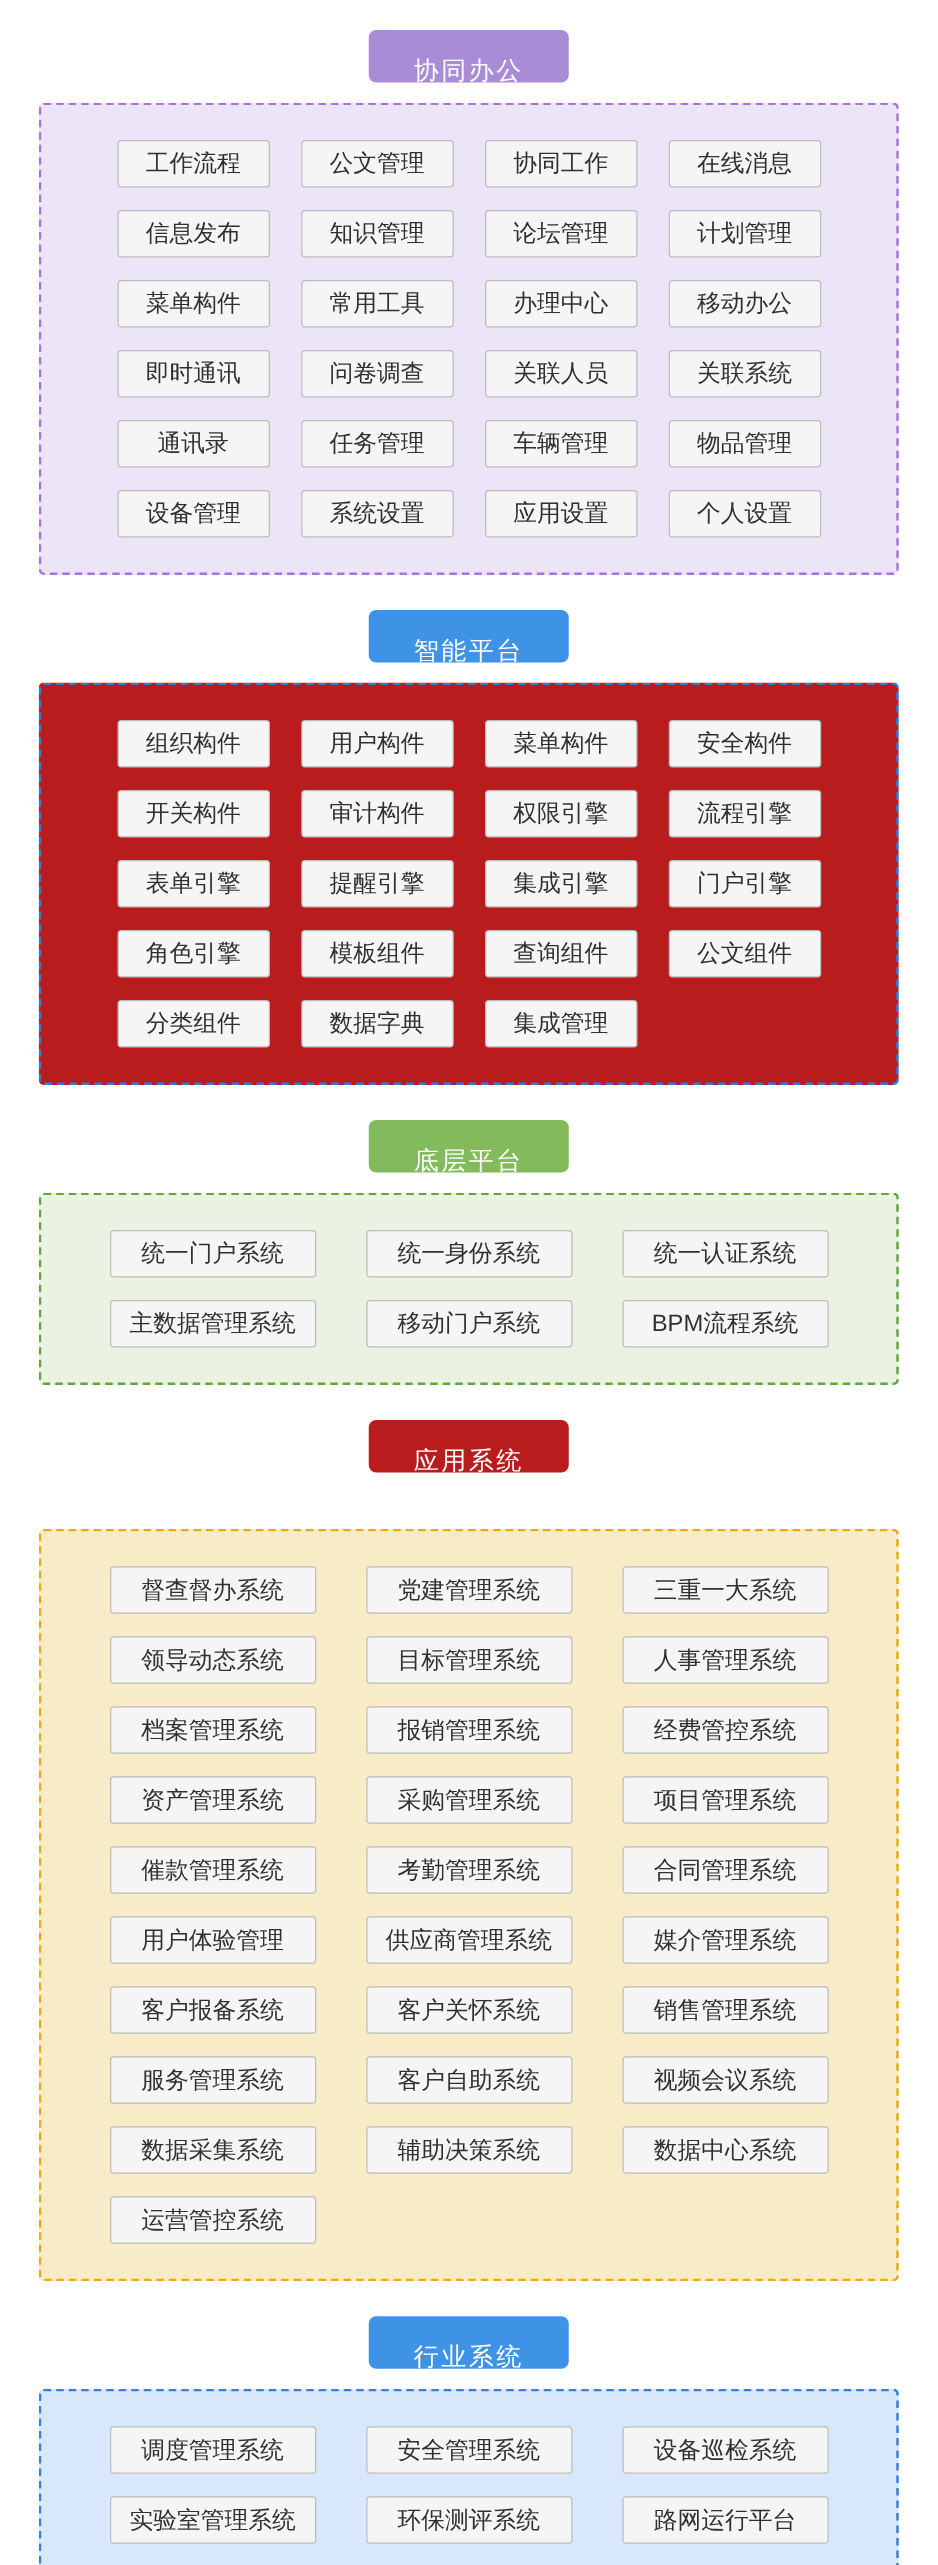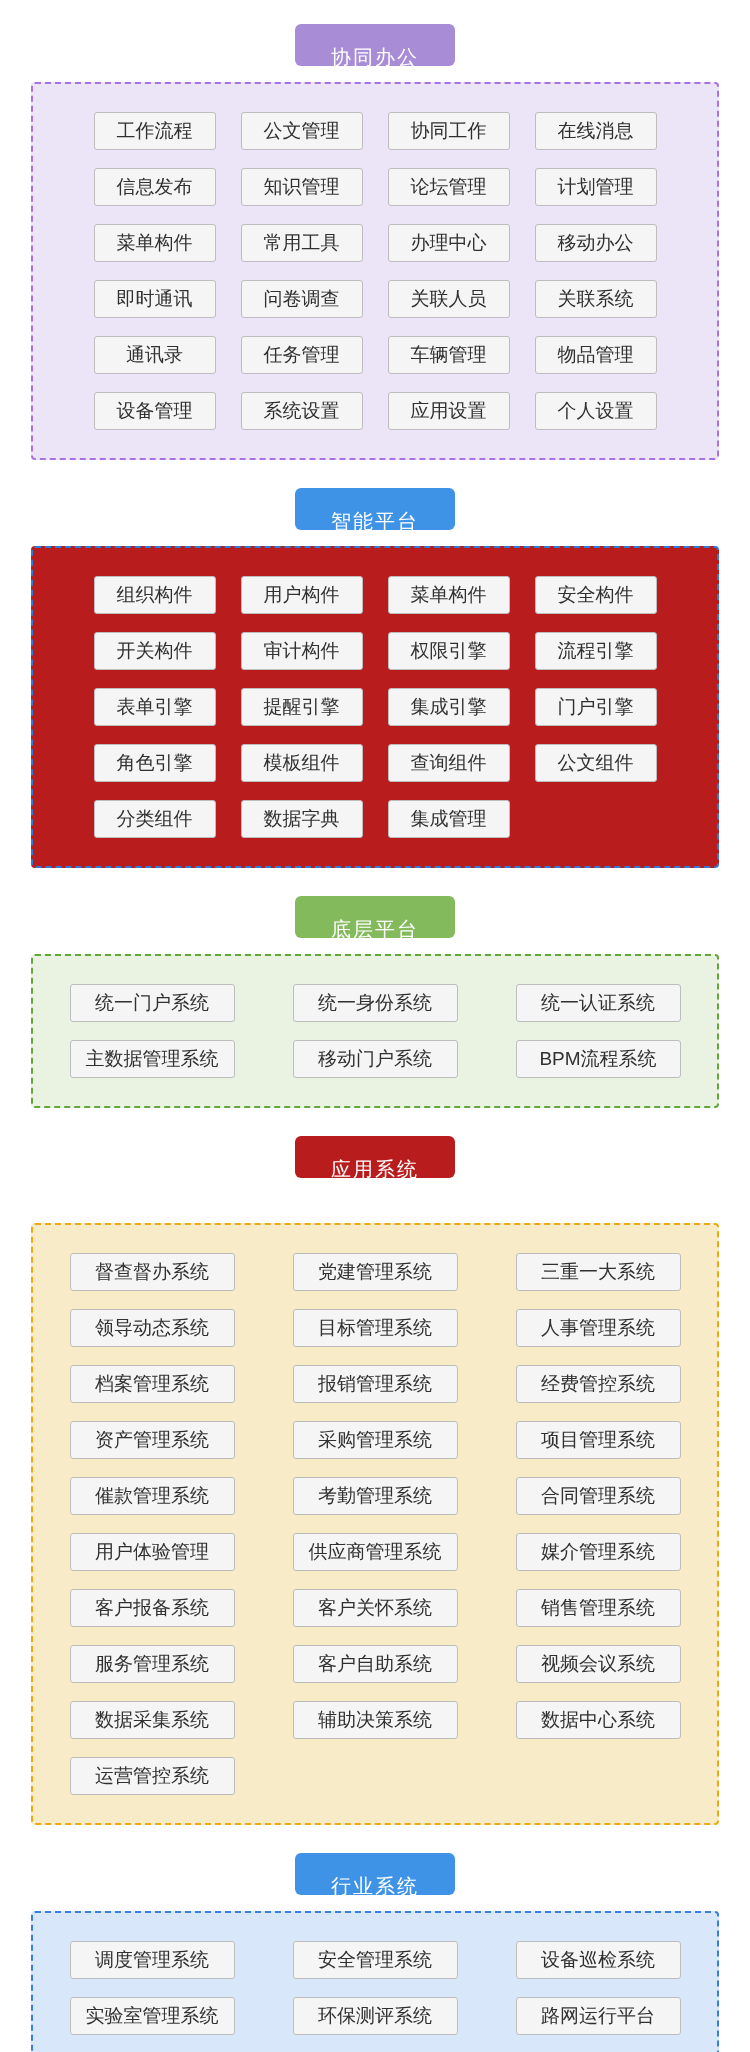--- a/index.html
+++ b/index.html
@@ -43,21 +43,21 @@
     display: grid;
     justify-content: center;
     row-gap: 18px;
   }
   .section-box.cols-4 {
     grid-template-columns: repeat(4, 122px);
     column-gap: 25px;
   }
   .section-box.cols-3 {
     grid-template-columns: repeat(3, 165px);
-    column-gap: 58px;
+    column-gap: 40px;
   }
   .chip {
     height: 38px;
     box-sizing: border-box;
     display: flex;
     align-items: center;
     justify-content: center;
     background: #f5f5f5;
     border: 1px solid #bdbdbd;
     border-radius: 3px;

